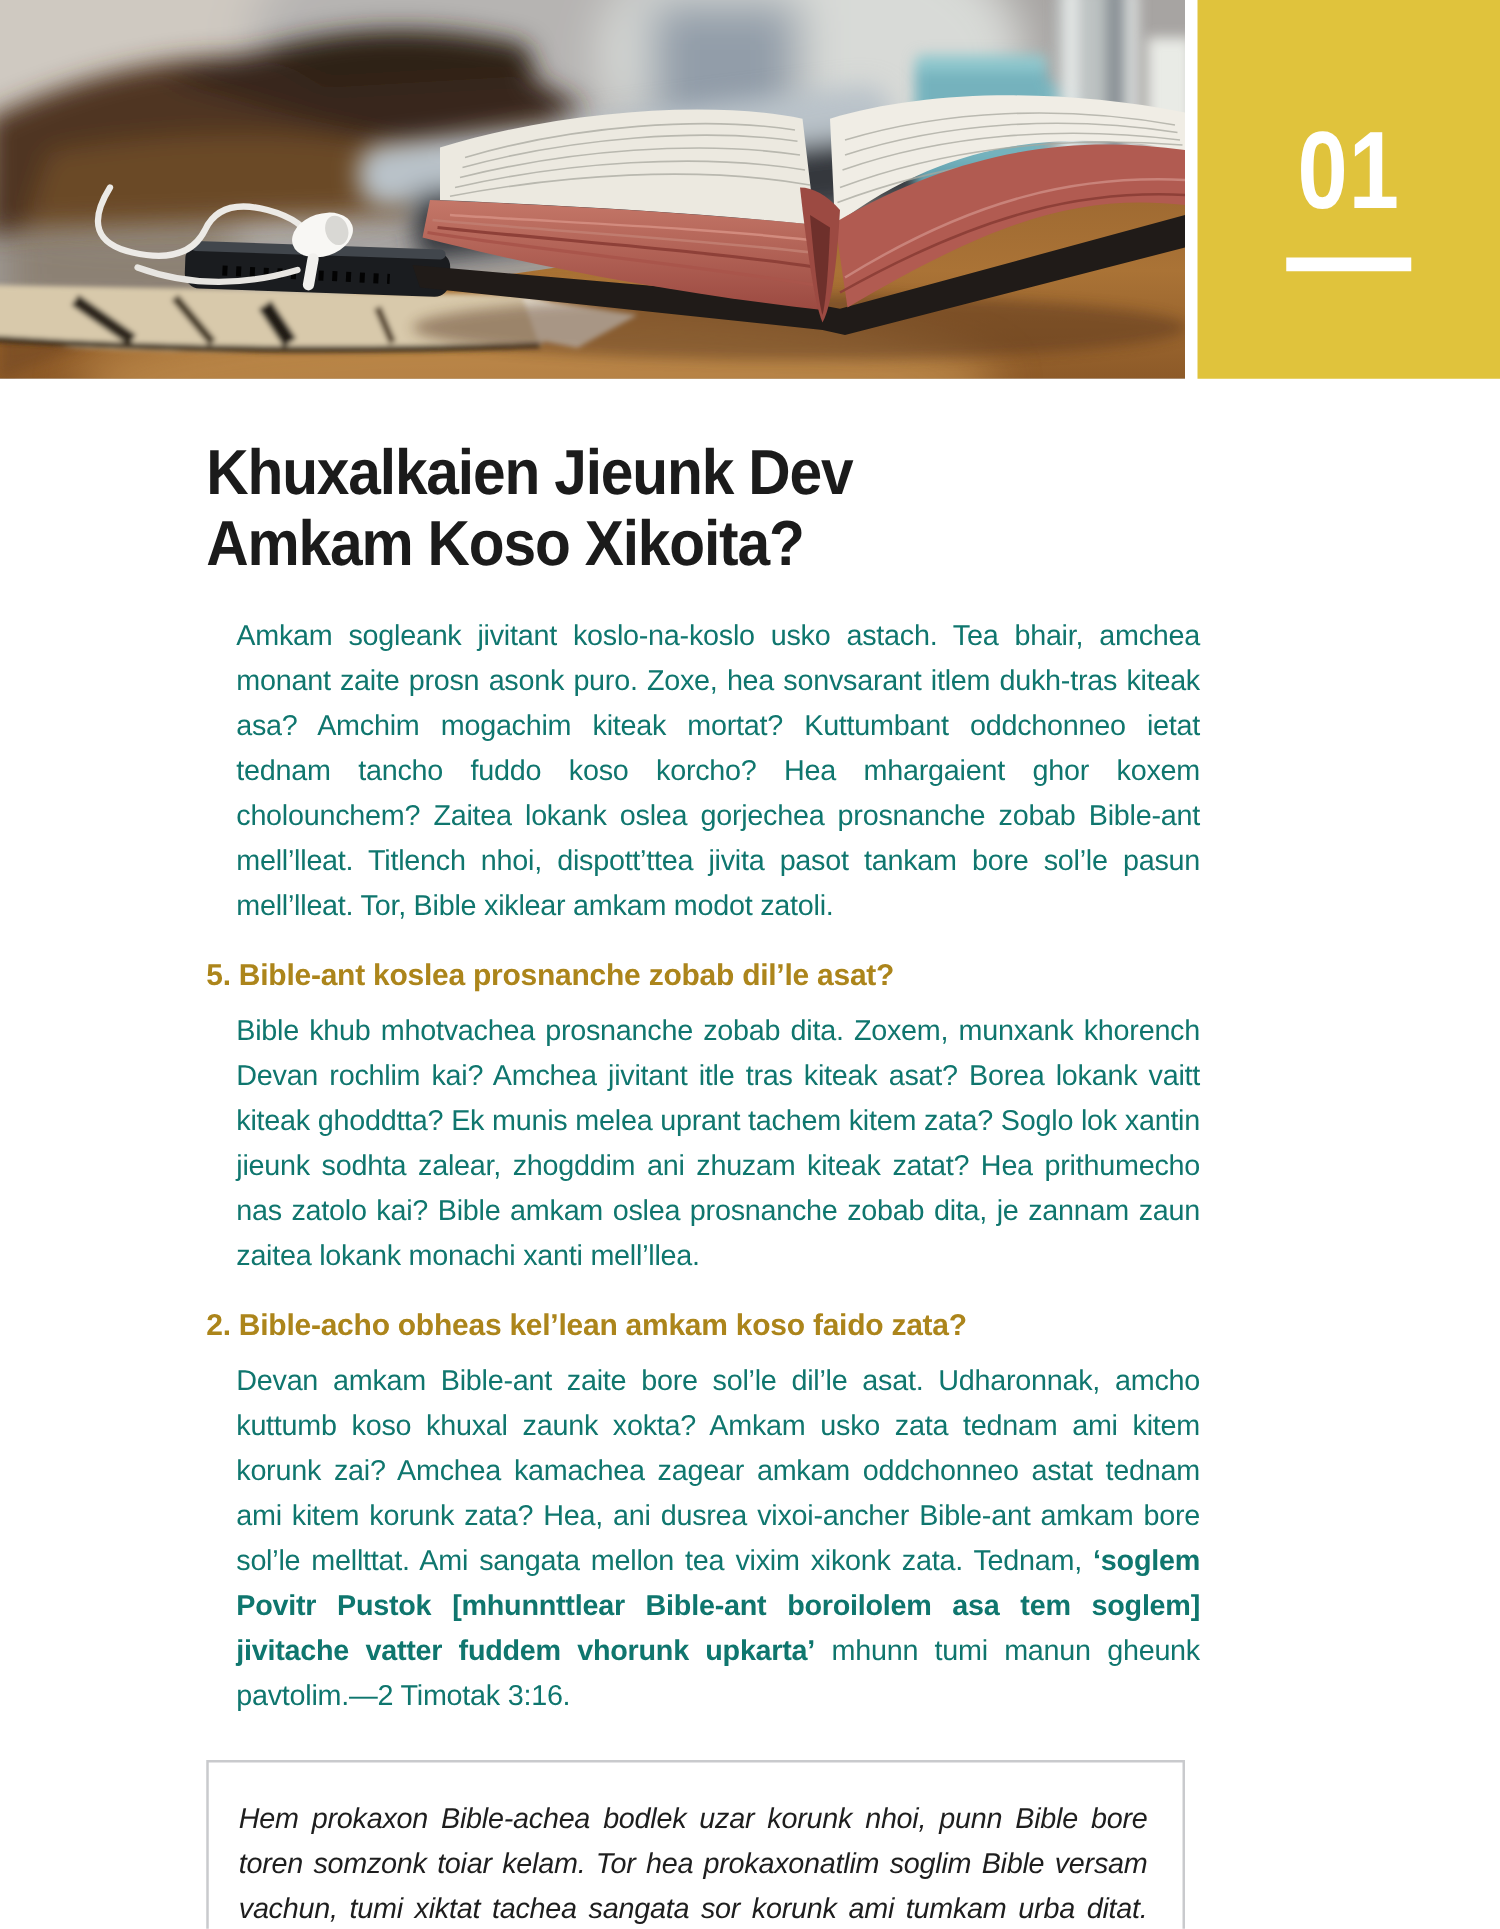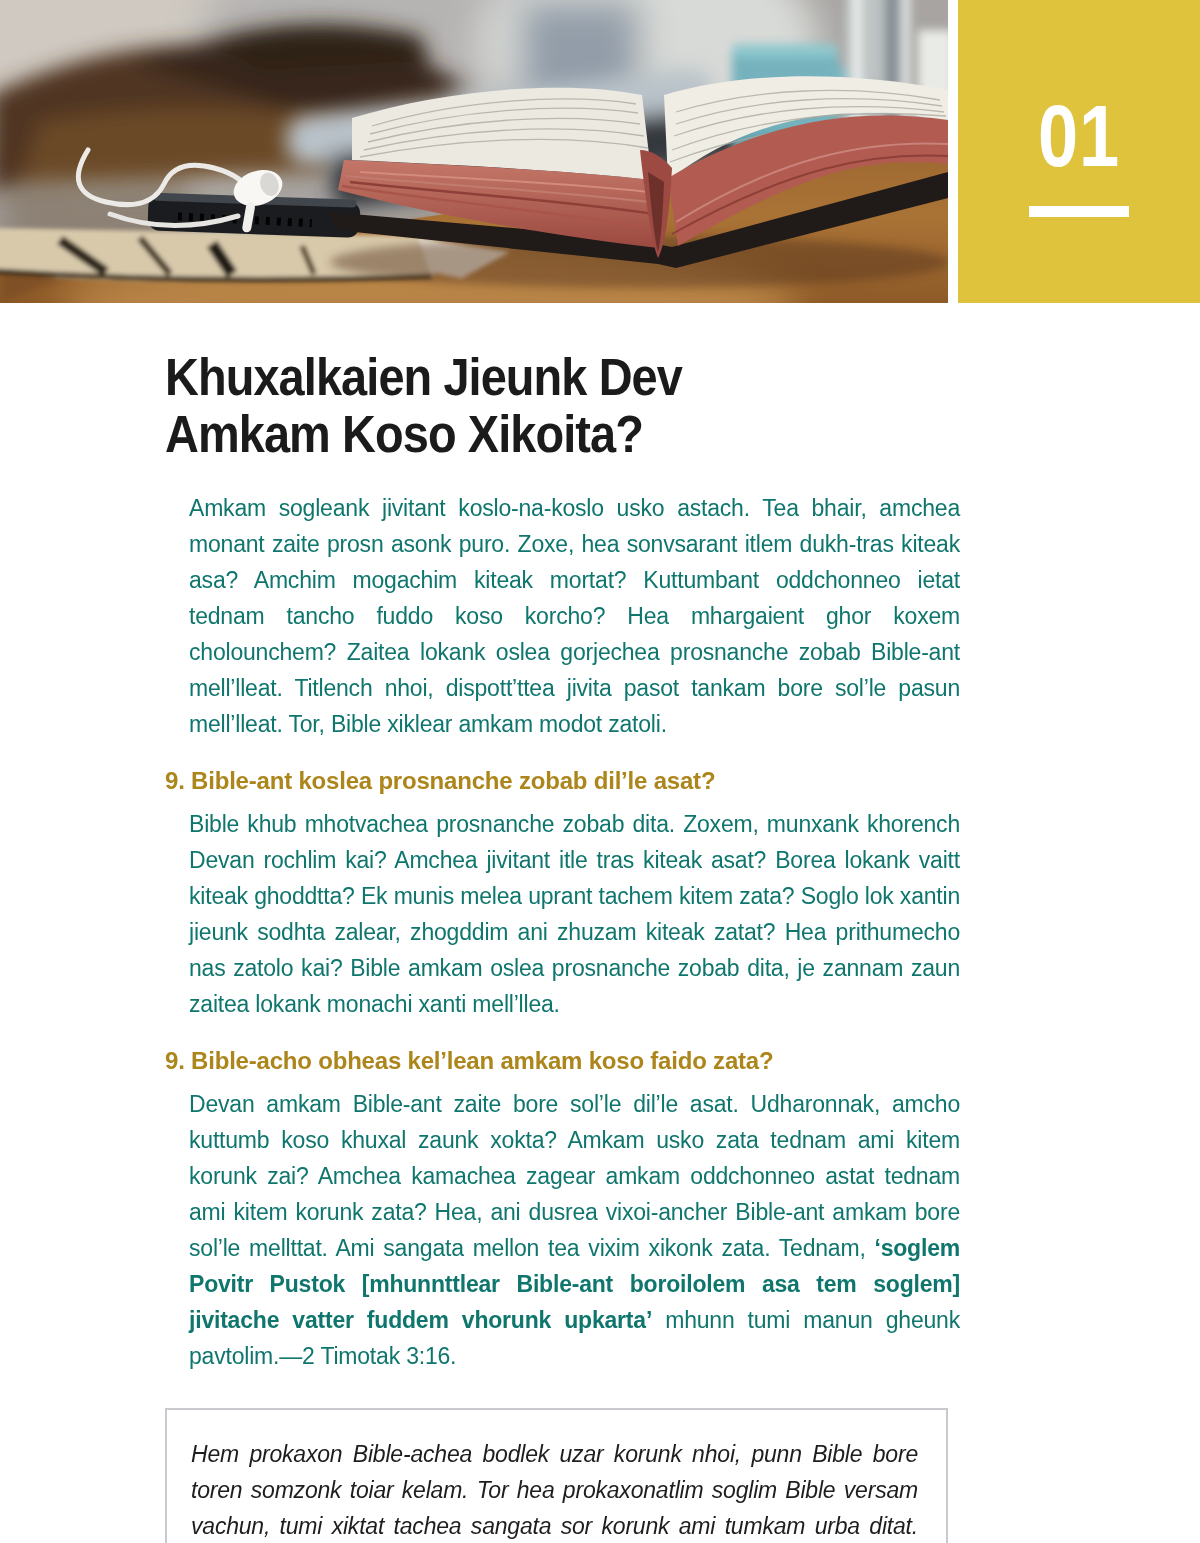--- a/index.html
+++ b/index.html
@@ -198,24 +198,24 @@
   </header>
 
   <main class="content">
     <h1 class="title">
       <span class="title-line">Khuxalkaien Jieunk Dev</span>
       <span class="title-line">Amkam Koso Xikoita?</span>
     </h1>
 
     <p class="para intro">Amkam sogleank jivitant koslo-na-koslo usko astach. Tea bhair, amchea monant zaite prosn asonk puro. Zoxe, hea sonvsarant itlem dukh-tras kiteak asa? Amchim mogachim kiteak mortat? Kuttumbant oddchonneo ietat tednam tancho fuddo koso korcho? Hea mhargaient ghor koxem cholounchem? Zaitea lokank oslea gorjechea prosnanche zobab Bible-ant mell’lleat. Titlench nhoi, dispott’ttea jivita pasot tankam bore sol’le pasun mell’lleat. Tor, Bible xiklear amkam modot zatoli.</p>
 
-    <h2 class="q-heading" style="color: rgb(172, 133, 27);">9. Bible-ant koslea prosnanche zobab dil’le asat?</h2>
+    <h2 class="q-heading" style="color: rgb(172, 133, 27);">5. Bible-ant koslea prosnanche zobab dil’le asat?</h2>
     <p class="para">Bible khub mhotvachea prosnanche zobab dita. Zoxem, munxank khorench Devan rochlim kai? Amchea jivitant itle tras kiteak asat? Borea lokank vaitt kiteak ghoddtta? Ek munis melea uprant tachem kitem zata? Soglo lok xantin jieunk sodhta zalear, zhogddim ani zhuzam kiteak zatat? Hea prithumecho nas zatolo kai? Bible amkam oslea prosnanche zobab dita, je zannam zaun zaitea lokank monachi xanti mell’llea.</p>
 
-    <h2 class="q-heading" style="color: rgb(172, 133, 27);">9. Bible-acho obheas kel’lean amkam koso faido zata?</h2>
+    <h2 class="q-heading" style="color: rgb(172, 133, 27);">2. Bible-acho obheas kel’lean amkam koso faido zata?</h2>
     <p class="para"><span>Devan amkam Bible-ant zaite bore sol’le dil’le asat. Udharonnak, amcho kuttumb koso khuxal zaunk xokta? Amkam usko zata tednam ami kitem korunk zai? Amchea kamachea zagear amkam oddchonneo astat tednam ami kitem korunk zata? Hea, ani dusrea vixoi-ancher Bible-ant amkam bore sol’le mellttat. Ami sangata mellon tea vixim xikonk zata. Tednam, </span><b>‘soglem Povitr Pustok [mhunnttlear Bible-ant boroilolem asa tem soglem] jivitache vatter fuddem vhorunk upkarta’</b><span> mhunn tumi manun gheunk pavtolim.—2 Timotak 3:16.</span></p>
 
     <aside class="note-box" style="border-color: rgb(201, 202, 205);">
       <p class="note-text">Hem prokaxon Bible-achea bodlek uzar korunk nhoi, punn Bible bore toren somzonk toiar kelam. Tor hea prokaxonatlim soglim Bible versam vachun, tumi xiktat tachea sangata sor korunk ami tumkam urba ditat. Hea udexim tumi Bible-antlench xiktat mhunn tumkam khatri zatoli.</p>
     </aside>
   </main>
 
 </div>
 
 </body></html>

